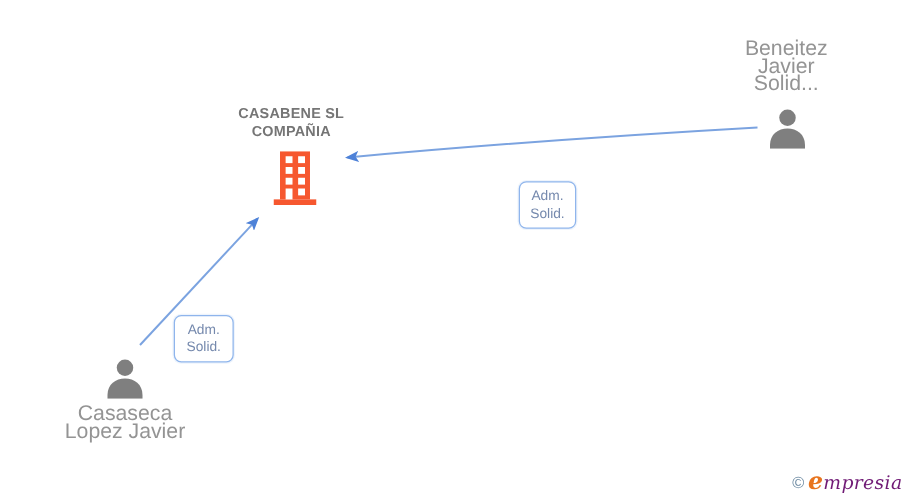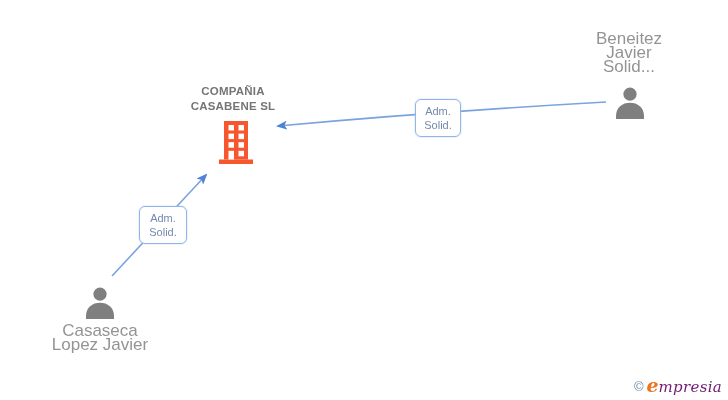--- a/index.html
+++ b/index.html
@@ -25,20 +25,21 @@
     background:#ffffff;
     border:1.5px solid #8FB5EC;
     border-radius:6px;
     box-shadow:0 0 0 1px rgba(143,181,236,.15);
     text-align:center;
     font-size:11px;color:#7589AD;
     line-height:14px;
     padding:4px 7px;
     box-sizing:border-box;
     cursor:pointer;
+    margin-top:46px;
   }
   .node{cursor:pointer;}
   .logo{
     position:absolute;right:6px;bottom:4px;
     font-size:15px;white-space:nowrap;
     font-family:"DejaVu Serif", serif;
   }
   .logo .copy{color:#6B89A1;font-family:"Liberation Sans",sans-serif;font-size:13px;vertical-align:1px;margin-right:3px;}
   .logo .brand-e{color:#E8751F;font-style:italic;font-size:19px;font-weight:bold;}
   .logo .brand-rest{color:#701a75;font-style:italic;font-size:15px;letter-spacing:.3px;}
@@ -52,22 +53,22 @@
     <defs>
       <marker id="arrow" markerWidth="11" markerHeight="9" refX="9" refY="4.5" orient="auto" markerUnits="userSpaceOnUse">
         <path d="M0,0 L11,4.5 L0,9 L2.5,4.5 Z" fill="#4E82D8"></path>
       </marker>
     </defs>
     <path d="M112,276 L206,175" fill="none" stroke="#7BA3E0" stroke-width="1.6" marker-end="url(#arrow)"></path>
     <path d="M606,102 Q430,112 278,126" fill="none" stroke="#7BA3E0" stroke-width="1.6" marker-end="url(#arrow)"></path>
   </svg>
 
   <div class="abs company-label" style="left:148px;top:84px">
+    <div>CASABENE SL</div>
     <div>COMPAÑIA</div>
-    <div>CASABENE SL</div>
   </div>
   <svg class="abs node" style="left:216px;top:121px" width="40" height="44" viewBox="0 0 40 44">
     <rect x="3" y="38.5" width="34" height="4.5" fill="#F6572F"></rect>
     <rect x="8" y="0" width="24" height="38.5" fill="#F6572F"></rect>
     <rect x="12.5" y="4" width="5.5" height="5.5" fill="#ffffff"></rect>
     <rect x="22.5" y="4" width="5.5" height="5.5" fill="#ffffff"></rect>
     <rect x="12.5" y="12.6" width="5.5" height="5.5" fill="#ffffff"></rect>
     <rect x="22.5" y="12.6" width="5.5" height="5.5" fill="#ffffff"></rect>
     <rect x="12.5" y="21.2" width="5.5" height="5.5" fill="#ffffff"></rect>
     <rect x="22.5" y="21.2" width="5.5" height="5.5" fill="#ffffff"></rect>

